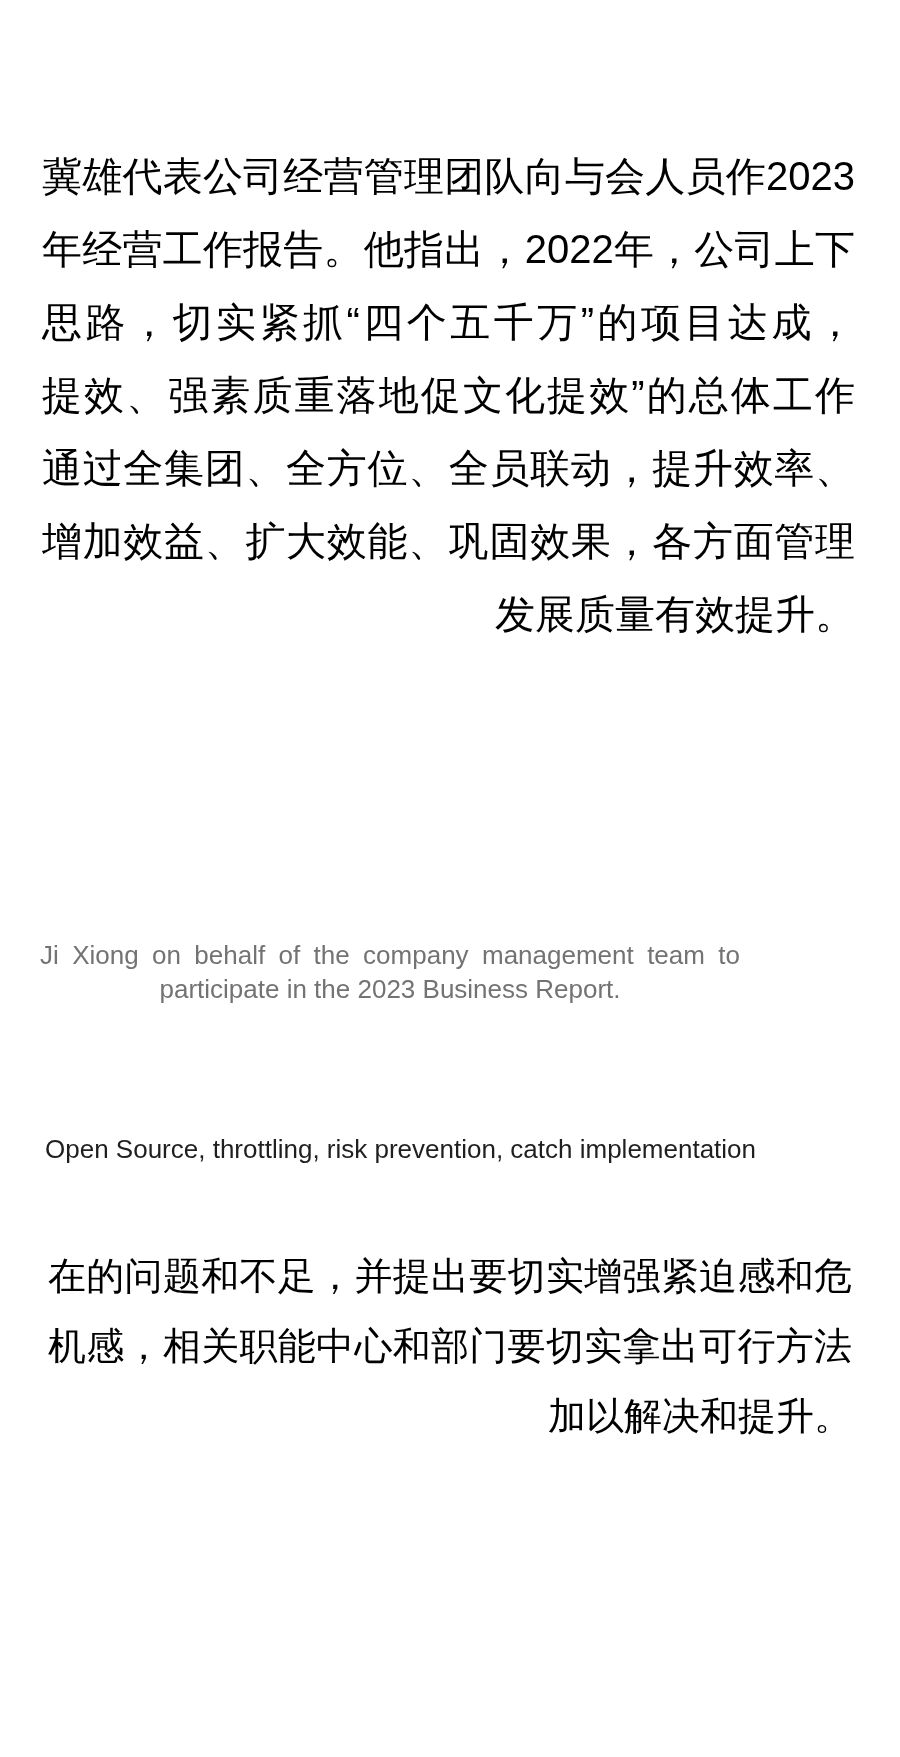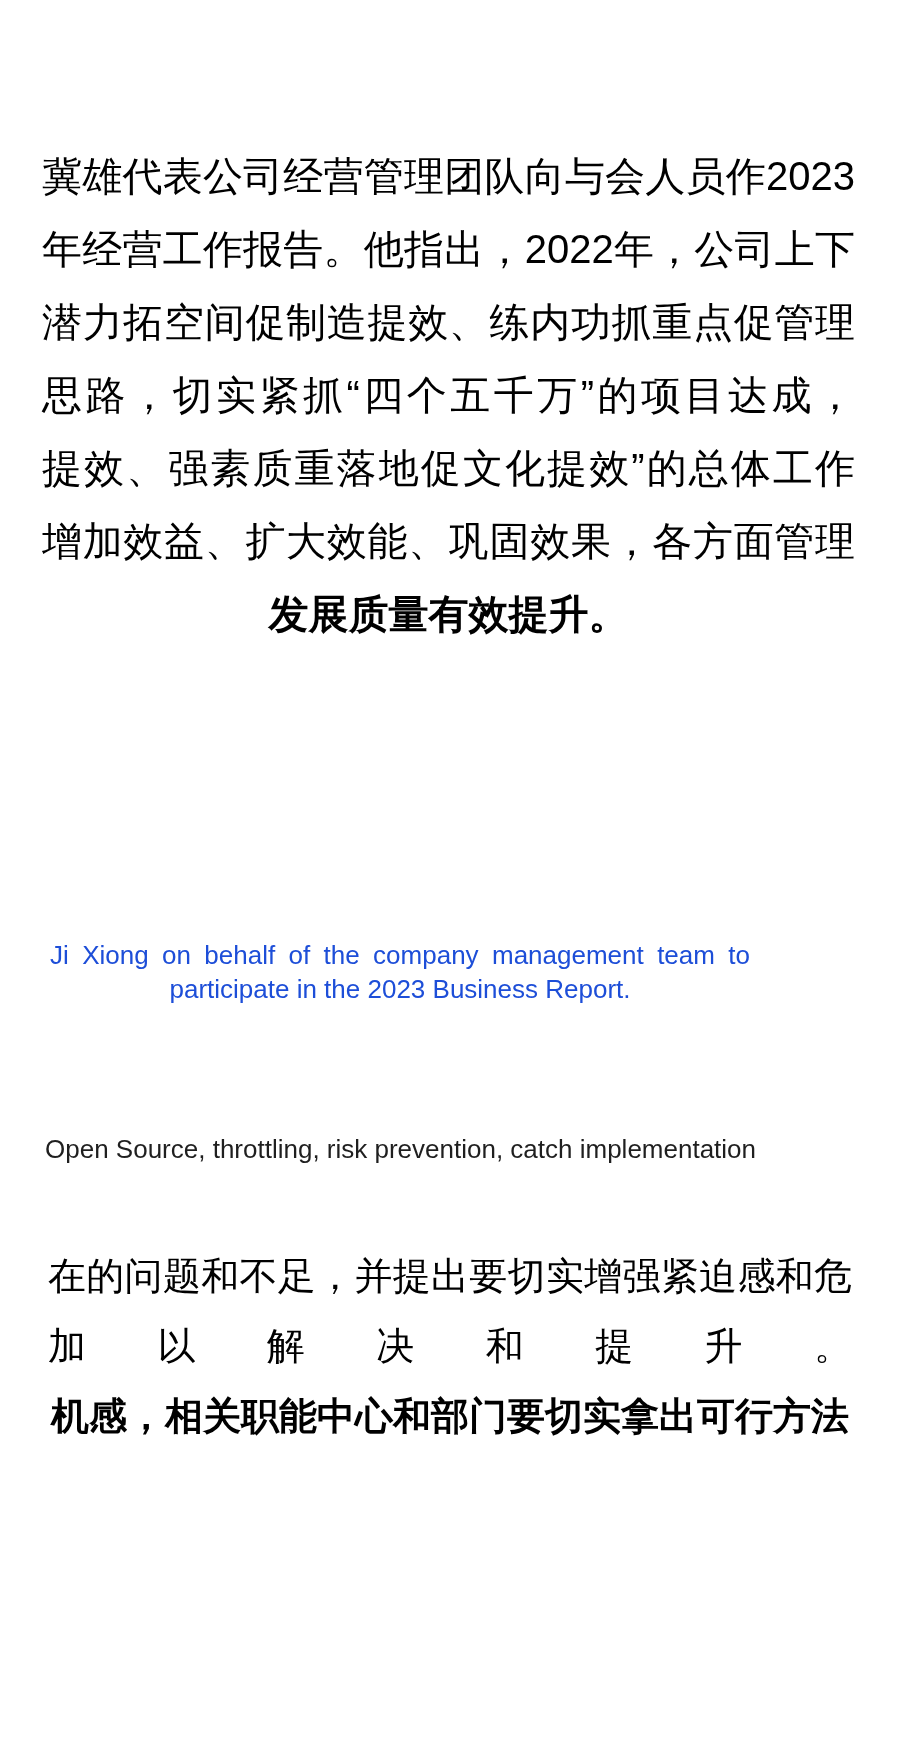--- a/index.html
+++ b/index.html
@@ -20,45 +20,44 @@
     position: absolute;
     color: #000000;
   }
   .para-zh .zh-line {
     text-align: justify;
     text-align-last: justify;
     text-justify: inter-character;
     white-space: nowrap;
   }
   .para-zh .zh-line:last-child {
-    text-align: center;
+    text-align: right;
     text-align-last: auto;
-    font-weight: bold;
   }
   .para1 {
     left: 42px;
     top: 140px;
     width: 813px;
     font-size: 40px;
     line-height: 73px;
   }
   .para2 {
     left: 48px;
     top: 1241px;
     width: 804px;
     font-size: 38px;
     line-height: 70px;
   }
   
   .caption-en {
     position: absolute;
-    left: 50px;
+    left: 40px;
     top: 938px;
     width: 700px;
-    color: #1d4ed8;
+    color: #737373;
     font-size: 26px;
     line-height: 34px;
   }
   .caption-en .en-line {
     text-align: justify;
     text-align-last: justify;
     white-space: nowrap;
   }
   .caption-en .en-line:last-child {
     text-align: center;
@@ -77,35 +76,35 @@
 </style>
 </head>
 <body>
 
 <div class="page">
 
   <section class="para-zh para1">
 
   <div class="zh-line">冀雄代表公司经营管理团队向与会人员作2023</div>
       <div class="zh-line">年经营工作报告。他指出，2022年，公司上下</div>
-      <div class="zh-line">潜力拓空间促制造提效、练内功抓重点促管理</div>
       <div class="zh-line">思路，切实紧抓“四个五千万”的项目达成，</div>
       <div class="zh-line">提效、强素质重落地促文化提效”的总体工作</div>
+      <div class="zh-line">通过全集团、全方位、全员联动，提升效率、</div>
       <div class="zh-line">增加效益、扩大效能、巩固效果，各方面管理</div>
       <div class="zh-line">发展质量有效提升。</div>
     </section>
 
   <section class="caption-en">
 
   <div class="en-line">Ji Xiong on behalf of the company management team to</div>
       <div class="en-line">participate in the 2023 Business Report.</div>
     </section>
 
   <div class="keywords">Open Source, throttling, risk prevention, catch implementation</div>
 
   <section class="para-zh para2">
 
       <div class="zh-line">在的问题和不足，并提出要切实增强紧迫感和危</div>
+      <div class="zh-line">机感，相关职能中心和部门要切实拿出可行方法</div>
       <div class="zh-line">加以解决和提升。</div>
-      <div class="zh-line">机感，相关职能中心和部门要切实拿出可行方法</div>
     </section>
 
 </div>
 
 </body></html>

